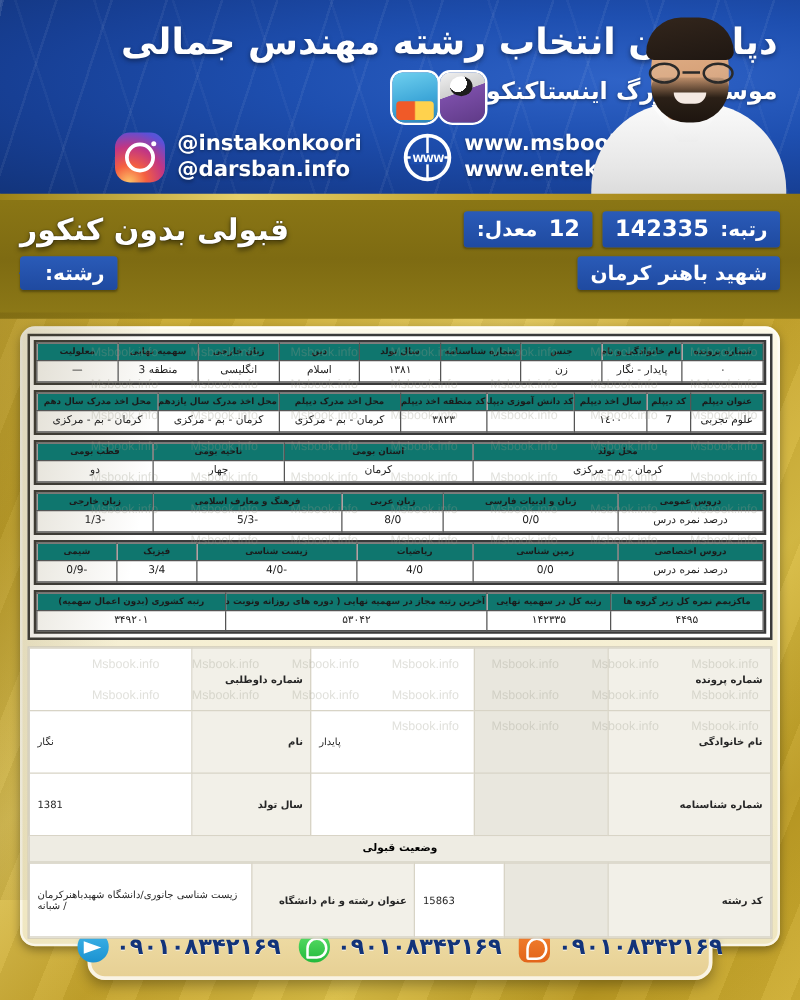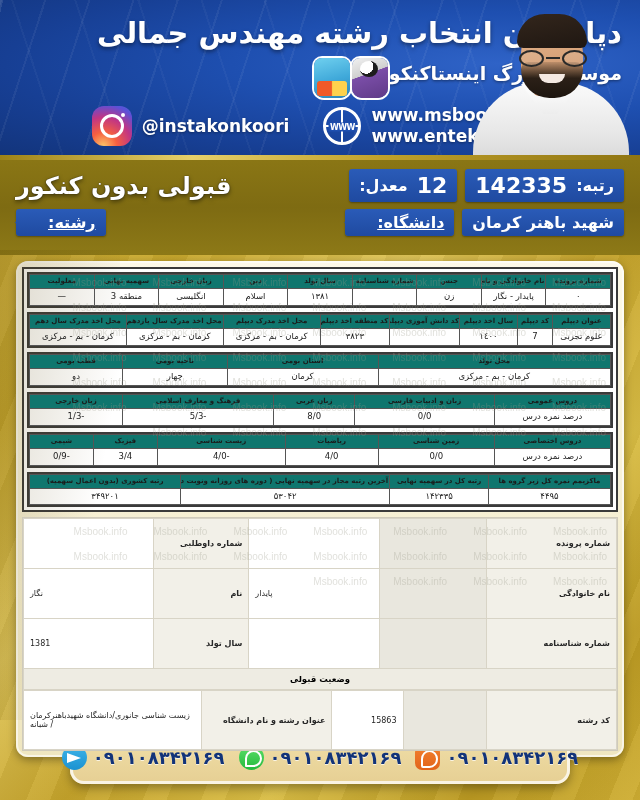--- a/index.html
+++ b/index.html
@@ -221,30 +221,29 @@
     display: flex; flex-direction: row; align-items: center;
     justify-content: space-between; margin-bottom: 7px; gap: 10px;
   }
   .pill {
     background: linear-gradient(180deg, #2a5bb8 0%, #1f4aa0 100%);
     color: #fff; font-weight: 700; border-radius: 3px;
     padding: 4px 10px; font-size: 16px; white-space: nowrap;
     box-shadow: 0 1px 2px rgba(0,0,0,0.35);
     display: flex; align-items: center; gap: 9px;
   }
-  .pill .val { font-size: 22px; text-align: right; }
+  .pill .val { font-size: 18px; text-align: right; }
   .headline {
     color: #ffffff; font-size: 24px; font-weight: 800;
     text-shadow: 0 2px 4px rgba(0,0,0,0.5), 0 0 1px #000;
     white-space: nowrap; letter-spacing: -0.4px;
   }
   .pill-arrow {
     position: relative;
-    padding-left: 32px;
-    text-decoration: underline;
+    padding-left: 20px;
   }
   .pill-arrow::after {
     content: ""; position: absolute; left: -1px; top: 0; bottom: 0;
     width: 13px;
     background: linear-gradient(180deg, #2a5bb8 0%, #1f4aa0 100%);
     clip-path: polygon(0 50%, 100% 0, 100% 100%);
   }
   .pill-group { display: flex; align-items: center; gap: 8px; }
 
   
@@ -376,20 +375,21 @@
         <div class="contact-lines">
           <span>www.msbook.info</span>
           <span>www.entekhabreshte.com</span>
         </div>
       </div>
 
       <div class="contact-group">
         <div class="icon-instagram"></div>
         <div class="contact-lines">
           <span>@instakonkoori</span>
+          <span>@darsban.info</span>
         </div>
       </div>
     </div>
 
     <div class="portrait">
       <div class="p-body"></div>
       <div class="p-collar"></div>
       <div class="p-neck"></div>
       <div class="p-head"></div>
       <div class="p-beard"></div>
@@ -417,23 +417,20 @@
           <span>معدل:</span>
         </div>
       </div>
       <div class="headline">قبولی بدون کنکور</div>
     </div>
 
     <div class="info-row">
       <div class="pill-group">
         <div class="pill">
           <span>شهید باهنر کرمان</span>
-        </div>
-        <div class="pill pill-arrow">
-          <span>دانشگاه:</span>
         </div>
       </div>
       <div class="pill-group">
         <div class="pill pill-arrow">
           <span>رشته:</span>
         </div>
       </div>
     </div>
   </div>
 
@@ -678,21 +675,21 @@
       </tbody>
         </table>
 
       <div class="status-title">وضعیت قبولی</div>
 
       <table class="lower">
         <tbody>
             <tr>
           <td class="lbl" style="width:22%">کد رشته</td>
           <td class="blank" style="width:14%"></td>
-          <td class="fld" style="width:12%; text-align:right">15863</td>
+          <td class="fld" style="width:12%; text-align:left">15863</td>
           <td class="lbl" style="width:22%">عنوان رشته و نام دانشگاه</td>
           <td class="fld" style="width:30%">زیست شناسی جانوری/دانشگاه شهیدباهنرکرمان / شبانه</td>
         </tr>
       </tbody>
         </table>
     </div>
   </div>
 
   <div class="cta">
     <div class="cta-title">جهت ثبت نام انتخاب رشته به شماره زیر پیام دهید:</div>

